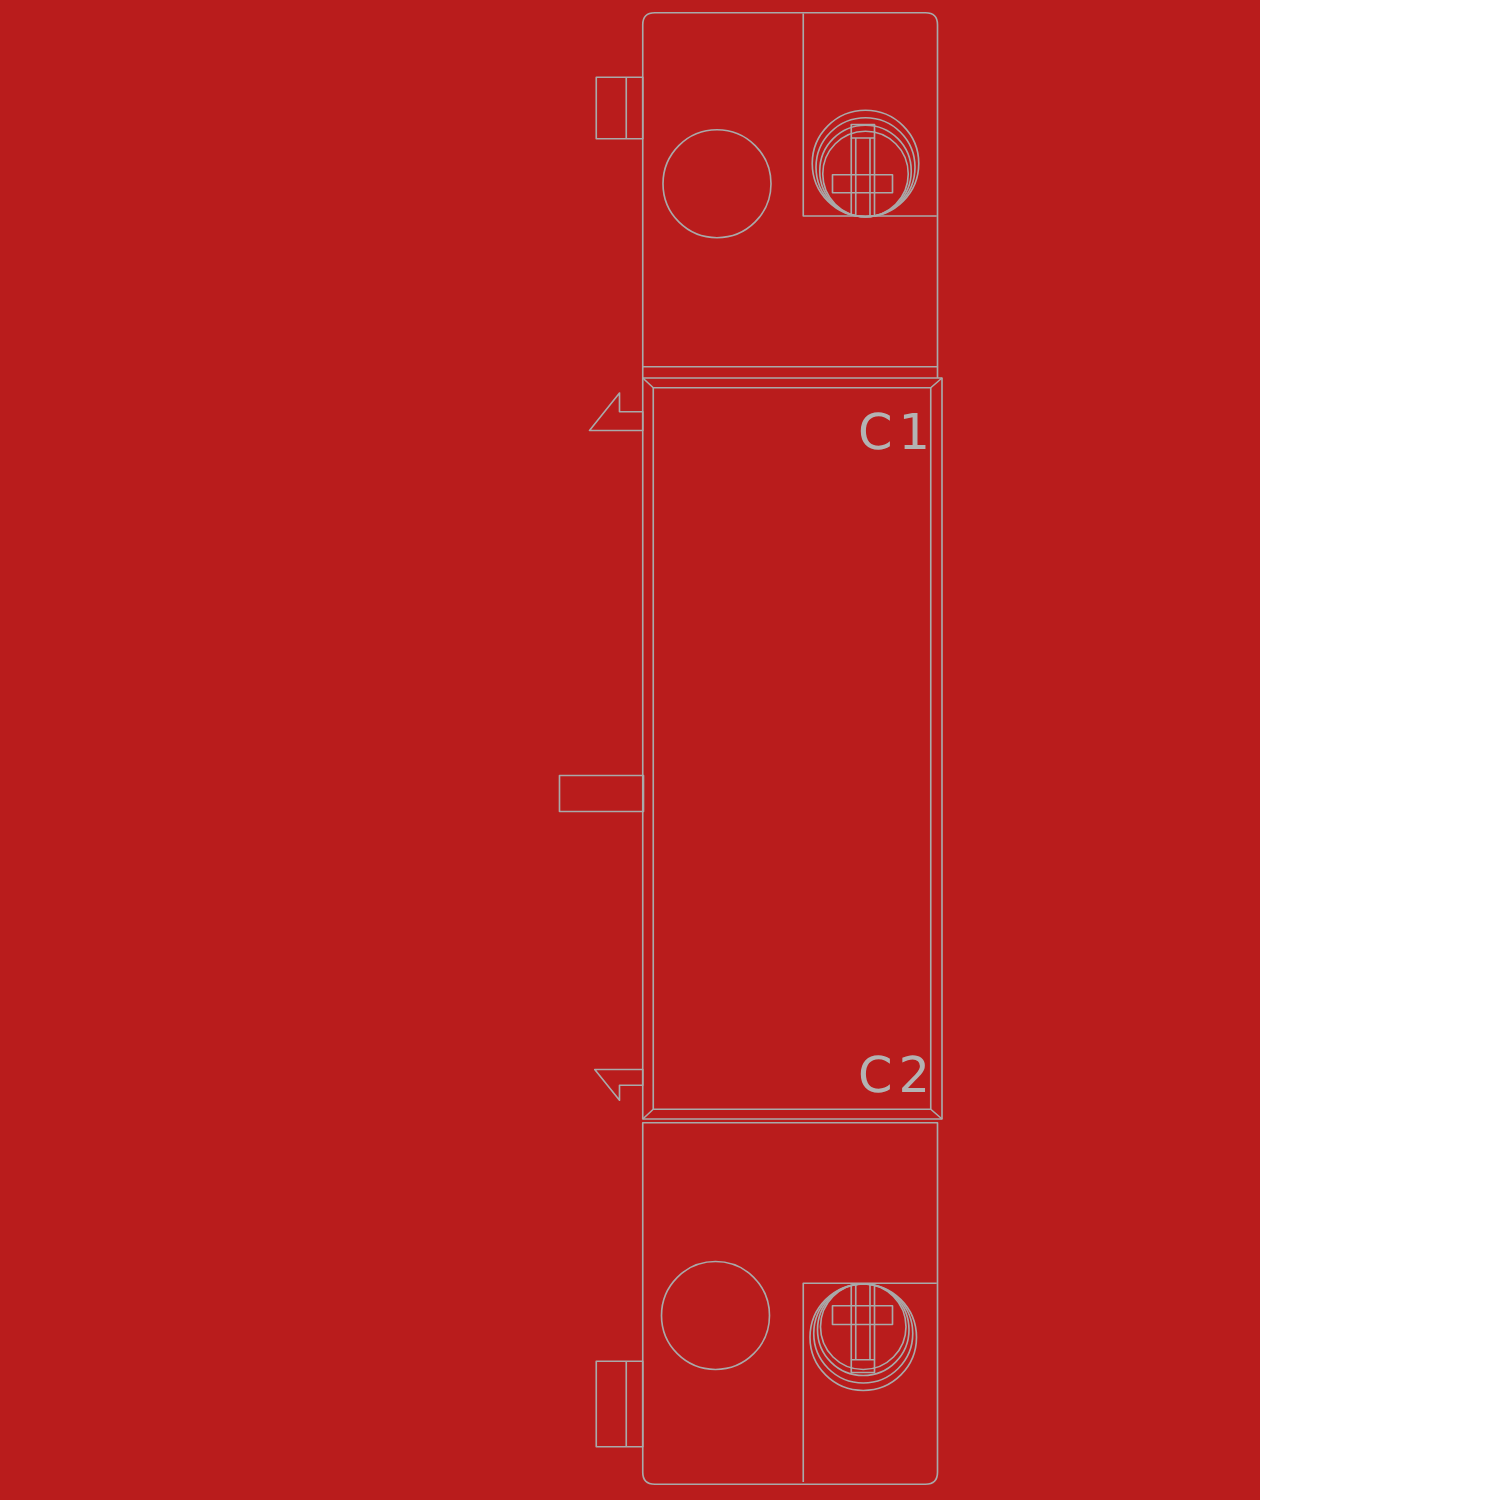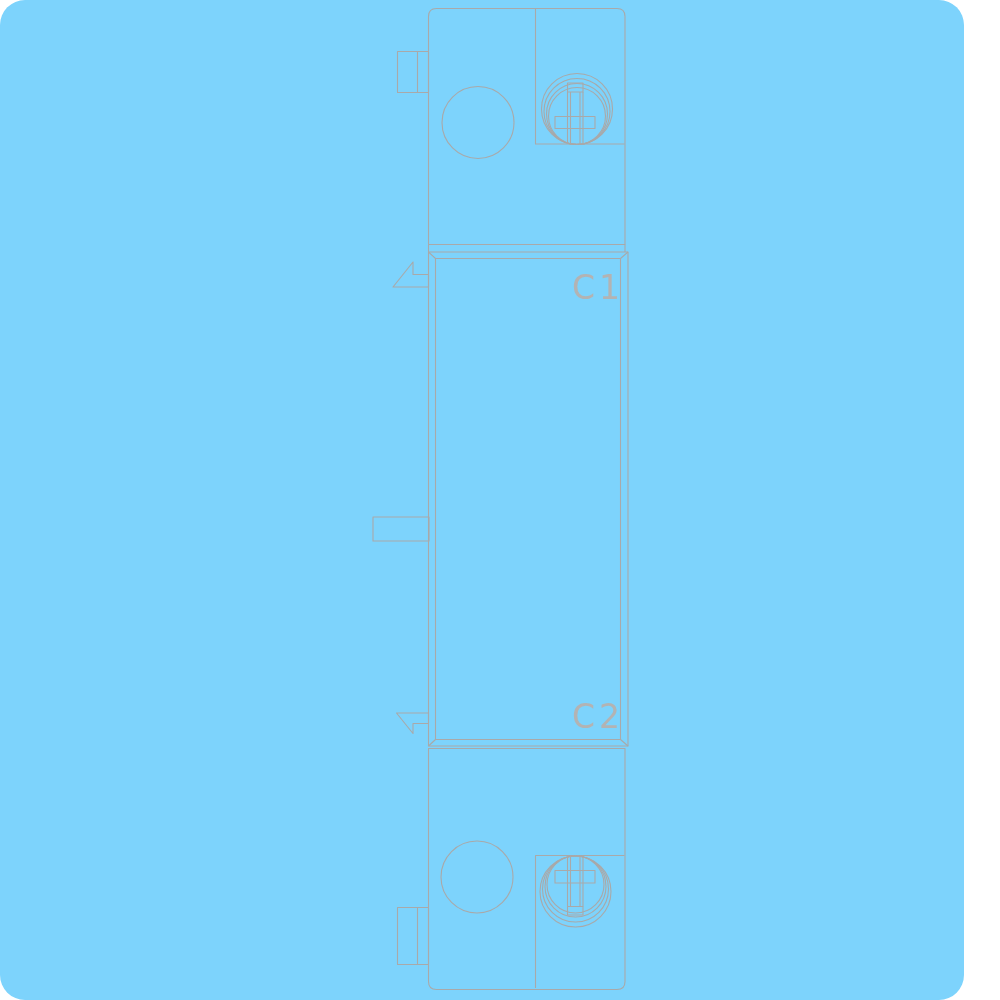--- a/index.html
+++ b/index.html
@@ -5,25 +5,24 @@
   html, body {
     margin: 0;
     padding: 0;
     width: 1000px;
     height: 1000px;
     background: #ffffff;
     font-family: "DejaVu Sans", "Liberation Sans", sans-serif;
   }
   .canvas {
     position: relative;
-    width: 964px;
+    width: 840px;
     height: 1000px;
-    background: #7dd3fc;
+    background: #b91c1c;
     overflow: hidden;
-    border-radius: 25px;
   }
   svg { display: block; }
   .line-art {
     fill: none;
     stroke: #a9a9a9;
     stroke-width: 1.1;
     stroke-linejoin: round;
     stroke-linecap: butt;
   }
   .engraved {

